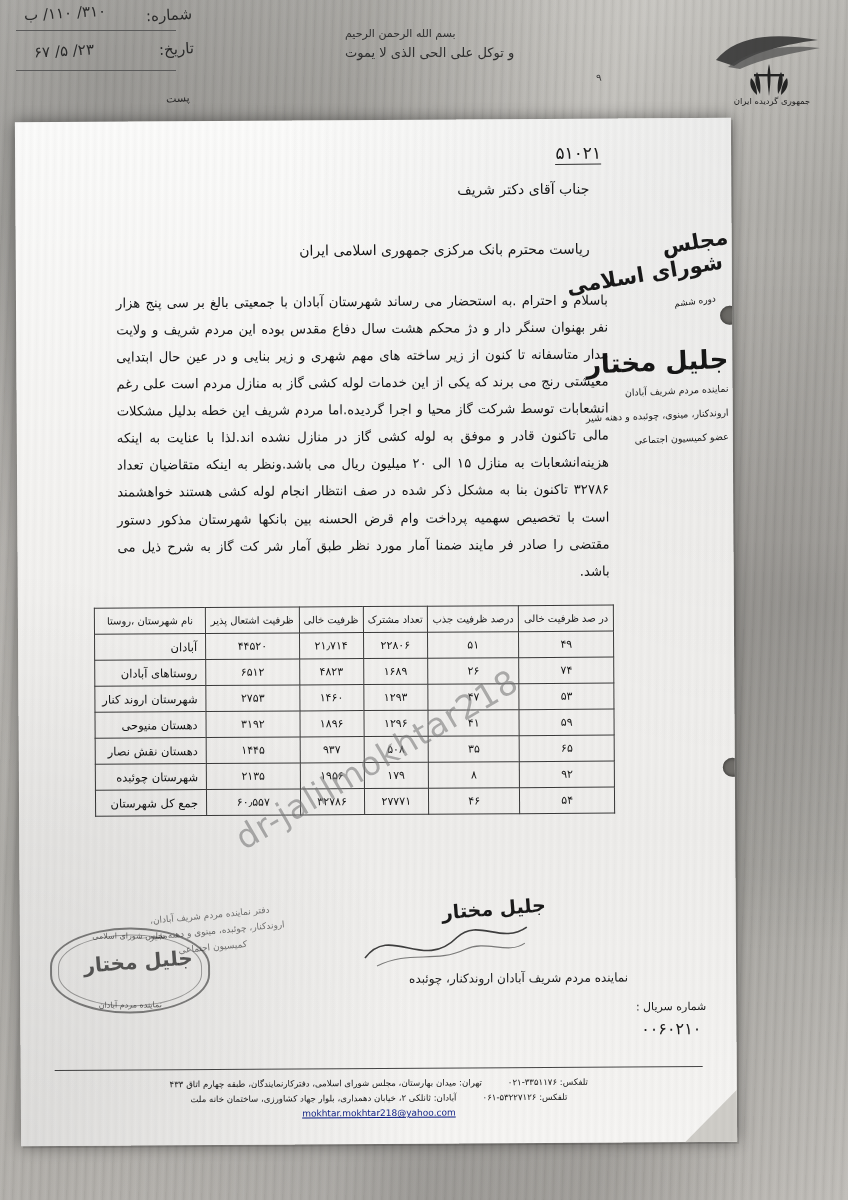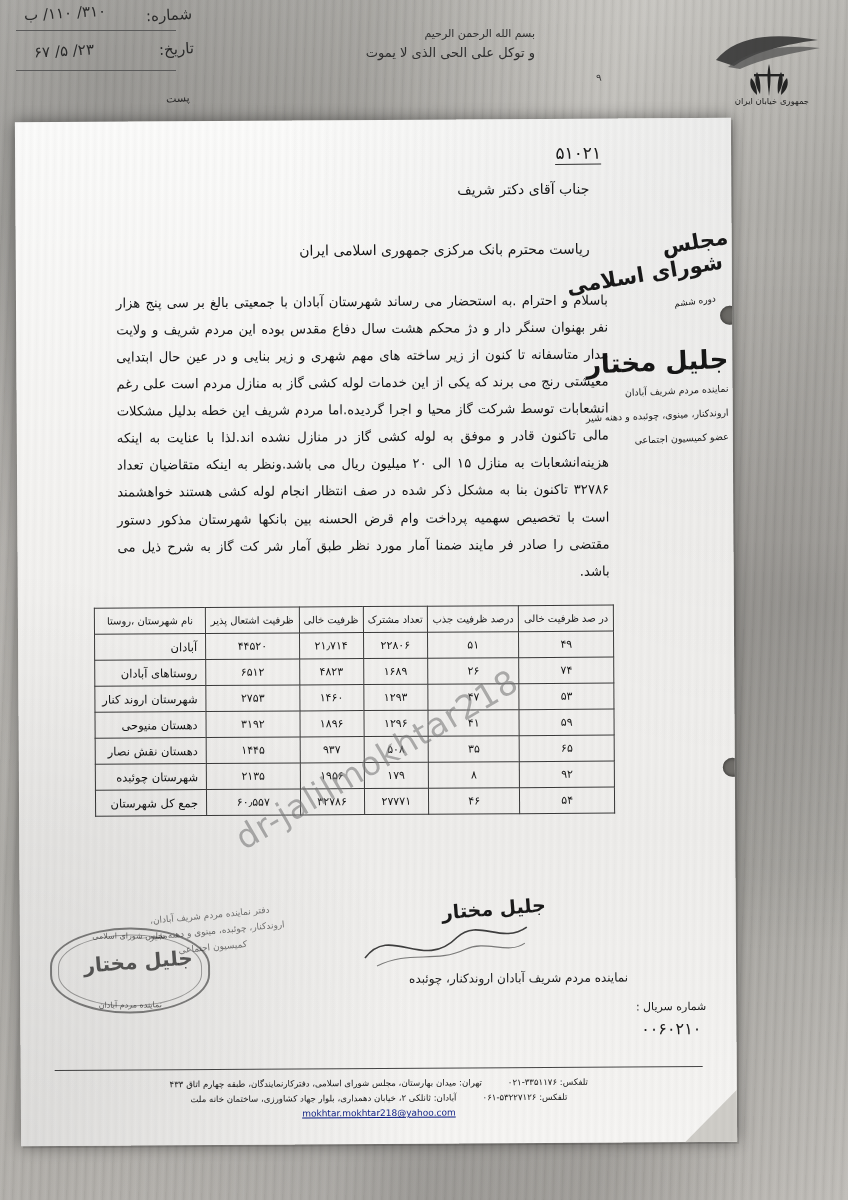--- a/index.html
+++ b/index.html
@@ -63,21 +63,21 @@
     position:absolute; left:0; top:0; width:200px; height:118px;
     font-family:"DejaVu Sans", sans-serif;
     color:#2a2a2a;
   }
   .hw{ position:absolute; white-space:nowrap; font-size:13px; transform:rotate(-3deg); }
   .hw.big{ font-size:15px; }
   .hw-line{ position:absolute; background:#5a5a5a; height:1px; }
 
   
   #bismillah{
-    position:absolute; left:345px; top:26px; width:190px; text-align:right;
+    position:absolute; left:345px; top:26px; width:190px; text-align:left;
     color:#2e2e2e; line-height:1.5;
   }
   #bismillah .l1{ font-size:11px; }
   #bismillah .l2{ font-size:13px; }
 
   
   #letterhead{
     position:absolute; right:14px; top:12px; width:120px; height:120px;
     text-align:center; color:#1d1d1d;
   }
@@ -277,21 +277,21 @@
     <path d="M14,37 C36,20 66,14 106,18 C74,24 44,30 26,39 Z" fill="#4a4a4a" opacity="0.7"></path>
   </svg>
   <svg id="emblem-tulip" viewBox="0 0 42 36">
     <path d="M21,2 C23,10 23,18 21,34 C19,18 19,10 21,2 Z" fill="#232323"></path>
     <path d="M9,10 C12,16 13,24 12,32 C7,24 6,16 9,10 Z" fill="#232323"></path>
     <path d="M33,10 C36,16 35,24 30,32 C29,24 30,16 33,10 Z" fill="#232323"></path>
     <path d="M3,16 C7,20 9,26 9,33 C3,28 1,22 3,16 Z" fill="#232323"></path>
     <path d="M39,16 C41,22 39,28 33,33 C33,26 35,20 39,16 Z" fill="#232323"></path>
     <rect x="6" y="12" width="30" height="2.4" fill="#232323"></rect>
   </svg>
-  <div id="lh-text">جمهوری خیابان ایران</div>
+  <div id="lh-text">جمهوری گردیده ایران</div>
 </div>
 
 <div id="paper">
 
   <div class="hole" style="top:188px;"></div>
   <div class="hole" style="top:640px;"></div>
 
   <div id="majles">
     <div class="m1">مجلس</div>
     <div class="m2">شورای اسلامی</div>

